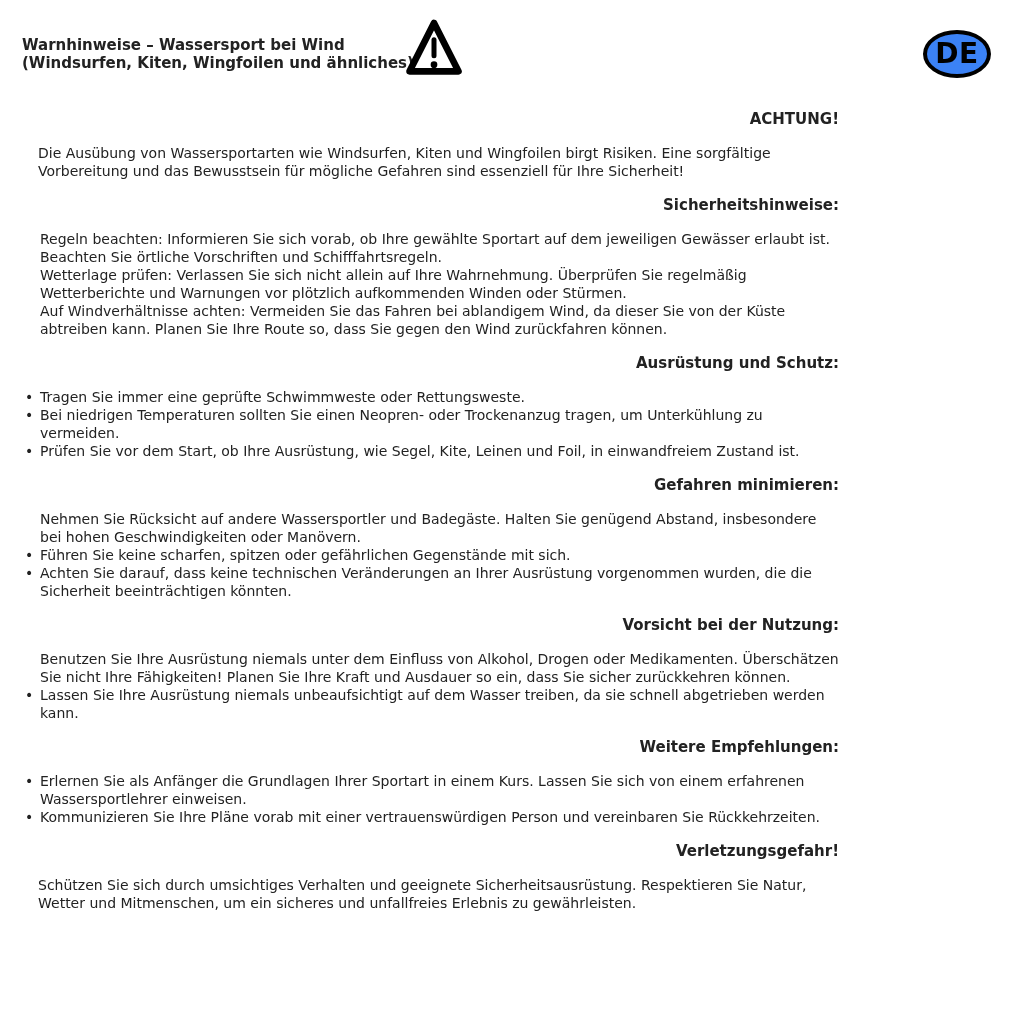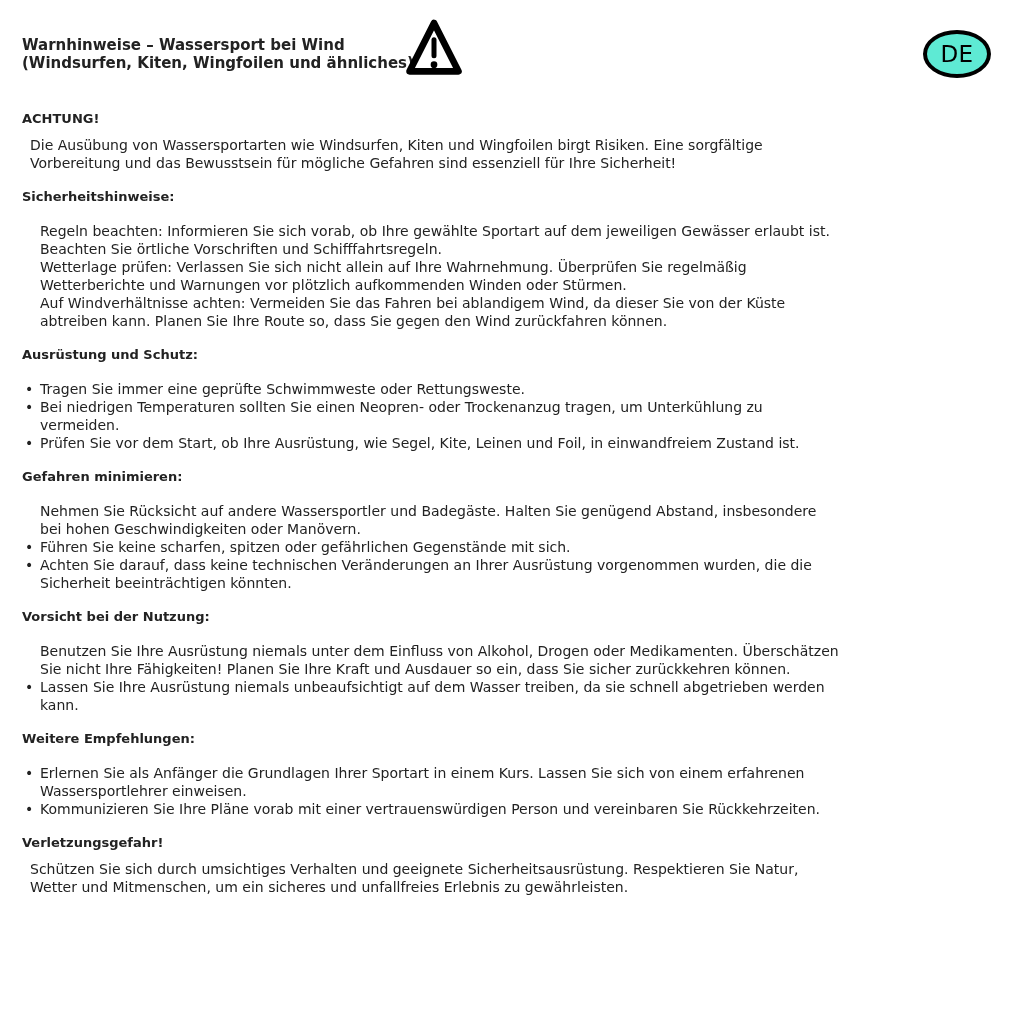--- a/index.html
+++ b/index.html
@@ -43,36 +43,37 @@
     position: absolute;
     left: 901px;
     top: 10px;
     width: 60px;
     height: 40px;
     border: 4px solid #000000;
     border-radius: 50%;
     display: flex;
     align-items: center;
     justify-content: center;
-    font-weight: normal;
-    font-size: 23px;
+    font-weight: bold;
+    font-size: 28px;
     letter-spacing: 0.5px;
     color: #000000;
-    background: #5eead4;
+    background: #3b82f6;
   }
   
   section.sec { margin-top: 16px; }
   section.sec h2 {
     margin: 12px 0 16px 0;
-    font-size: 13px;
+    font-size: 15px;
     line-height: 18px;
     font-weight: bold;
+    text-align: right;
   }
   section.sec.tight h2 { margin-bottom: 0; }
-  .para { margin: 8px; }
+  .para { margin: 16px; }
   .item { display: flex; justify-content: space-between; }
   .marker {
     flex: 0 0 15px;
     width: 15px;
     margin-left: 3px;
     text-align: left;
   }
   .text { flex: 1; }
 </style>
 </head>

